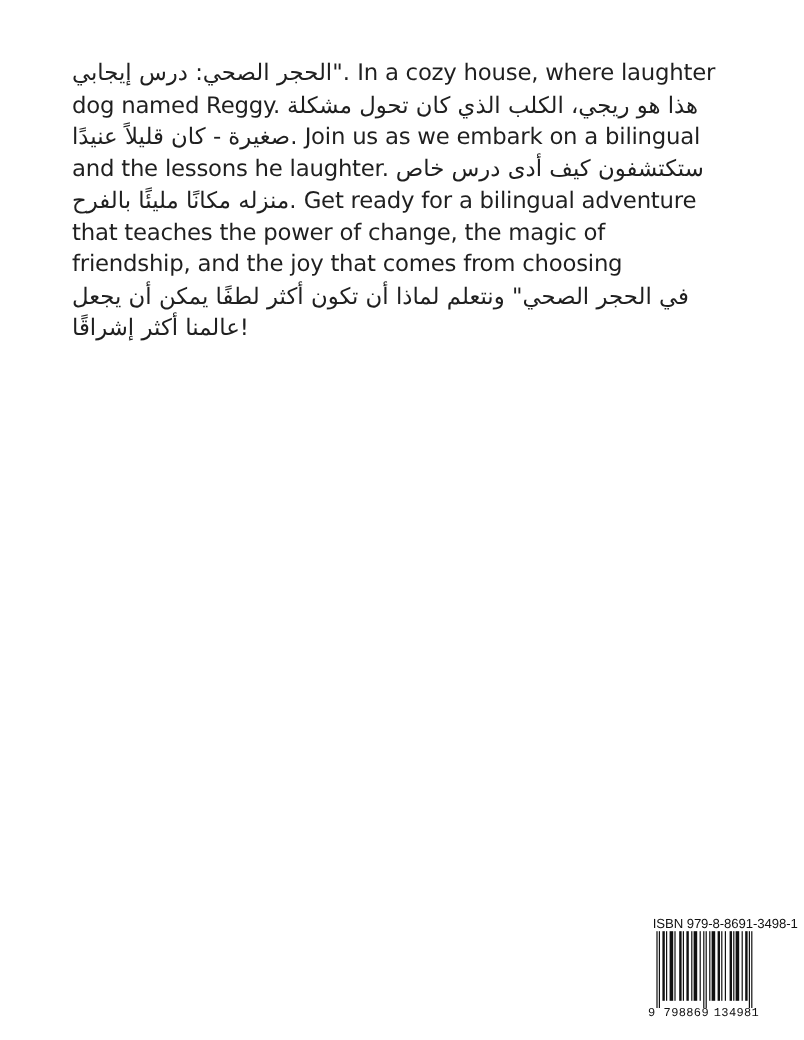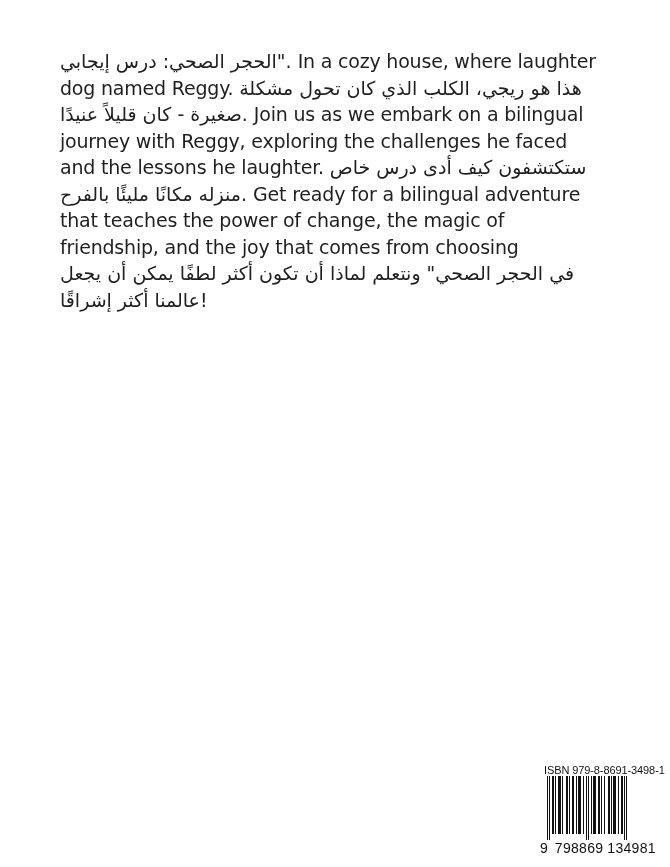--- a/index.html
+++ b/index.html
@@ -22,34 +22,33 @@
       font-family: "Liberation Sans", sans-serif; color: #111; white-space: nowrap;
     }
     .bars {
       position: absolute; left: 7px; top: 14px; width: 84px; height: 64px;
       display: flex; align-items: flex-start;
     }
     .bar { height: 58px; background: #111; }
     .bar.long { height: 64px; }
     .gap { height: 58px; }
     .digits {
-      position: absolute; left: 0px; top: 78px; font-size: 14px;
-      font-family: Liberation Sans, sans-serif; color: #111; white-space: nowrap;
+      position: absolute; left: 0px; top: 78px; font-size: 10px;
+      font-family: Liberation Mono, monospace; color: #111; white-space: nowrap;
     }
     .digits .first { margin-right: 7px; }
     .digits .group { margin-right: 4px; letter-spacing: 0.3px; }
   </style>
 </head>
 <body>
 
 <div class="page-text">
   <span class="line" dir="ltr">الحجر الصحي: درس إيجابي". In a cozy house, where laughter</span>
   <span class="line" dir="ltr">dog named Reggy. هذا هو ريجي، الكلب الذي كان تحول مشكلة</span>
   <span class="line" dir="ltr">صغيرة - كان قليلاً عنيدًا. Join us as we embark on a bilingual</span>
-  <span class="line" dir="ltr">journey with Reggy, exploring the challenges he faced</span>
   <span class="line" dir="ltr">and the lessons he laughter. ستكتشفون كيف أدى درس خاص</span>
   <span class="line" dir="ltr">منزله مكانًا مليئًا بالفرح. Get ready for a bilingual adventure</span>
   <span class="line" dir="ltr">that teaches the power of change, the magic of</span>
   <span class="line" dir="ltr">friendship, and the joy that comes from choosing</span>
   <span class="line" dir="ltr">في الحجر الصحي" ونتعلم لماذا أن تكون أكثر لطفًا يمكن أن يجعل</span>
   <span class="line" dir="ltr">عالمنا أكثر إشراقًا!</span>
 </div>
 
 <div class="barcode-block">
   <div class="isbn-label">ISBN 979-8-8691-3498-1</div>

